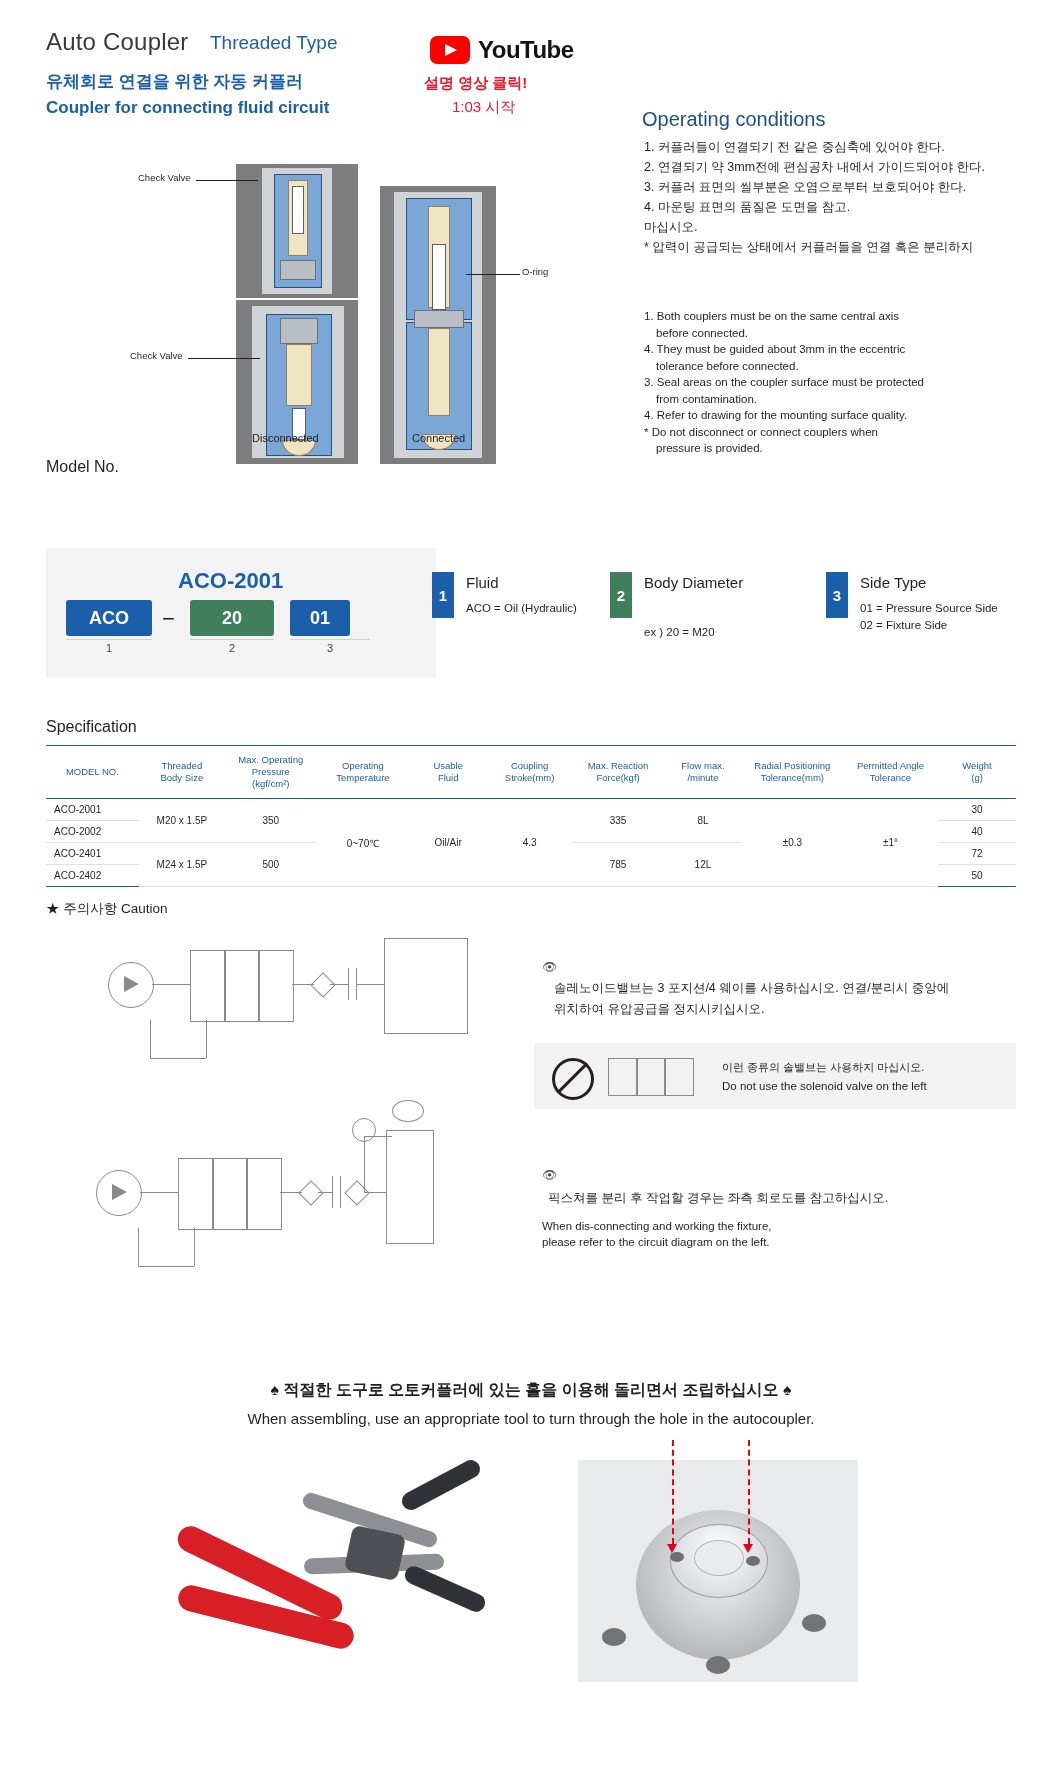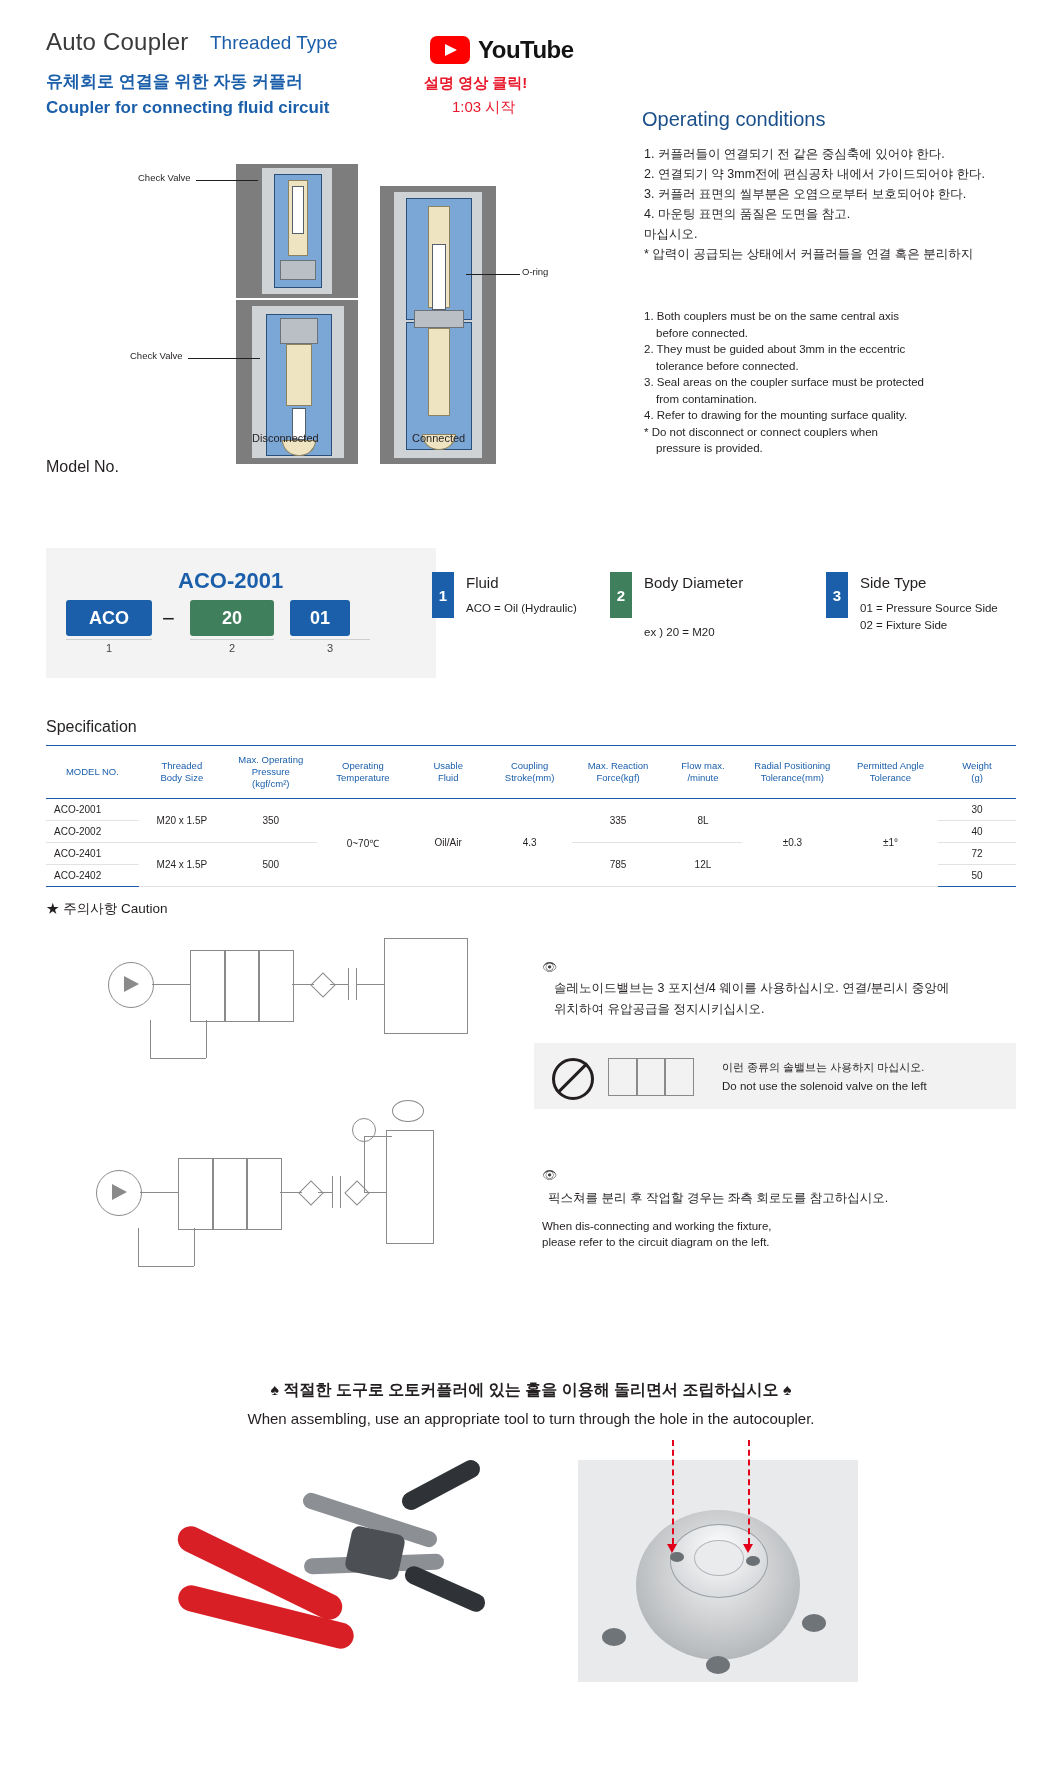--- a/index.html
+++ b/index.html
@@ -18,21 +18,21 @@
 
   .yt{position:absolute;left:430px;top:36px;display:flex;align-items:center;gap:8px;}
   .yt-badge{width:40px;height:28px;background:#ff0000;border-radius:7px;position:relative;}
   .yt-badge:after{content:"";position:absolute;left:15px;top:8px;border-left:12px solid #fff;border-top:6px solid transparent;border-bottom:6px solid transparent;}
   .yt-word{font-size:24px;font-weight:700;color:#131313;letter-spacing:-0.5px;}
   .yt-l1{position:absolute;left:424px;top:74px;font-size:15px;color:#e8192c;font-weight:700;}
   .yt-l2{position:absolute;left:452px;top:98px;font-size:15px;color:#e8192c;}
 
   
   .oc-title{position:absolute;left:642px;top:108px;font-size:20px;color:#1a4f8a;}
-  .oc-kr{position:absolute;left:644px;top:144px;width:390px;font-size:12.5px;line-height:20px;color:#231f20;}
+  .oc-kr{position:absolute;left:644px;top:137px;width:390px;font-size:12.5px;line-height:20px;color:#231f20;}
   .oc-en{position:absolute;left:644px;top:308px;width:390px;font-size:11.5px;line-height:16.5px;color:#231f20;}
   .oc-en .ind{padding-left:12px;display:block;}
 
   
   .fig{position:absolute;background:#7d7d7d;}
   .figA{left:236px;top:164px;width:122px;height:134px;}
   .figB{left:236px;top:300px;width:122px;height:164px;}
   .figC{left:380px;top:186px;width:116px;height:278px;}
   .fig-inner{position:absolute;background:#cfd3d6;}
   .cap{position:absolute;font-size:11px;color:#231f20;}
@@ -117,21 +117,21 @@
     <div>1. 커플러들이 연결되기 전 같은 중심축에 있어야 한다.</div>
     <div>2. 연결되기 약 3mm전에 편심공차 내에서 가이드되어야 한다.</div>
     <div>3. 커플러 표면의 씰부분은 오염으로부터 보호되어야 한다.</div>
     <div>4. 마운팅 표면의 품질은 도면을 참고.</div>
     <div>   마십시오.</div>
     <div>* 압력이 공급되는 상태에서 커플러들을 연결 혹은 분리하지</div>
   </div>
   <div class="oc-en">
     <div>1. Both couplers must be on the same central axis</div>
     <div class="ind">before connected.</div>
-    <div>2. They must be guided about 3mm in the eccentric</div>
+    <div>4. They must be guided about 3mm in the eccentric</div>
     <div class="ind">tolerance before connected.</div>
     <div>3.  Seal areas on the coupler surface must be protected</div>
     <div class="ind">from contamination.</div>
     <div>4. Refer to drawing for the mounting surface quality.</div>
     <div>* Do not disconnect or connect couplers when</div>
     <div class="ind">pressure is provided.</div>
   </div>
 
   <div class="fig figA">
     <div class="fig-inner" style="left:26px;top:4px;width:70px;height:126px;"></div>

